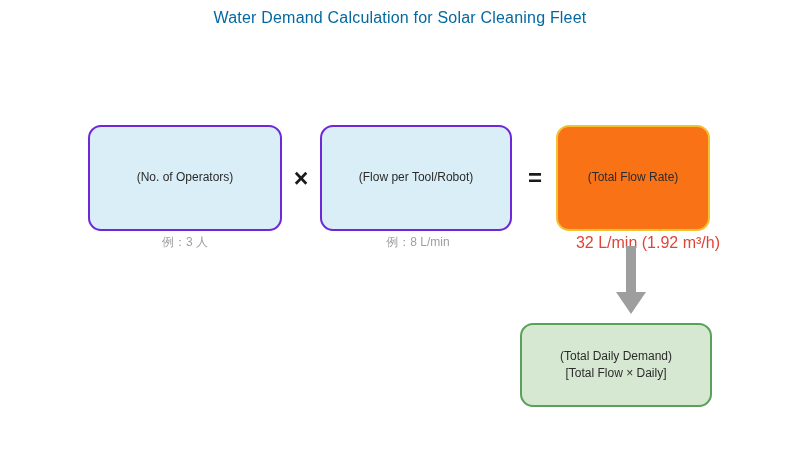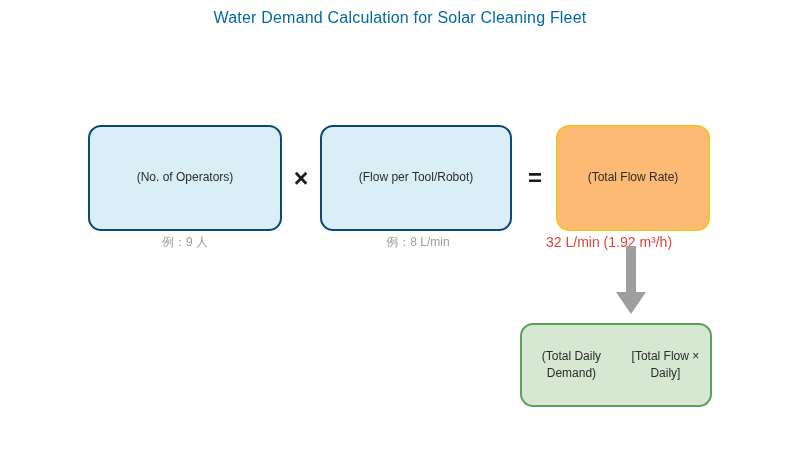--- a/index.html
+++ b/index.html
@@ -33,34 +33,34 @@
     display: flex;
     align-items: center;
     justify-content: center;
     text-align: center;
     font-size: 12px;
     color: #2b2b2b;
     line-height: 1.45;
   }
   .box-blue {
     background: #daeef8;
-    border: 2px solid #0c4a6e;
+    border: 2px solid #6d28d9;
   }
   .box-yellow {
-    background: #fdba74;
+    background: #f97316;
     border: 2px solid #f1c232;
   }
   .box-green {
     background: #d6e8d2;
     border: 2px solid #5aa05a;
   }
   .box-operand1 { left: 88px;  top: 125px; width: 194px; height: 106px; }
   .box-operand2 { left: 320px; top: 125px; width: 192px; height: 106px; }
   .box-result   { left: 556px; top: 125px; width: 154px; height: 106px; }
-  .box-daily    { left: 520px; top: 323px; width: 192px; height: 84px; flex-direction: row; }
+  .box-daily    { left: 520px; top: 323px; width: 192px; height: 84px; flex-direction: column; }
   .operator {
     position: absolute;
     top: 125px;
     height: 106px;
     display: flex;
     align-items: center;
     justify-content: center;
     font-weight: 700;
     color: #1a1a1a;
   }
@@ -73,22 +73,22 @@
     font-size: 12px;
     color: #9e9e9e;
   }
   .example-1 { left: 88px;  width: 194px; }
   .example-2 { left: 322px; width: 192px; }
   .result-value {
     position: absolute;
     top: 234px;
     left: 546px;
     width: 174px;
-    text-align: left;
-    font-size: 14px;
+    text-align: right;
+    font-size: 16px;
     color: #e04438;
   }
   .arrow {
     position: absolute;
     left: 611px;
     top: 246px;
     width: 40px;
     height: 68px;
   }
   .arrow-shaft {
@@ -126,21 +126,21 @@
   <div class="box box-blue box-operand2">
     <span>(Flow per Tool/Robot)</span>
   </div>
 
   <div class="operator op-equals">=</div>
 
   <div class="box box-yellow box-result">
     <span>(Total Flow Rate)</span>
   </div>
 
-  <div class="example example-1">例：9 人</div>
+  <div class="example example-1">例：3 人</div>
 
   <div class="example example-2">例：8 L/min</div>
 
   <div class="result-value">32 L/min (1.92 m³/h)</div>
 
   <div class="arrow">
     <div class="arrow-shaft"></div>
     <div class="arrow-head"></div>
   </div>
 

